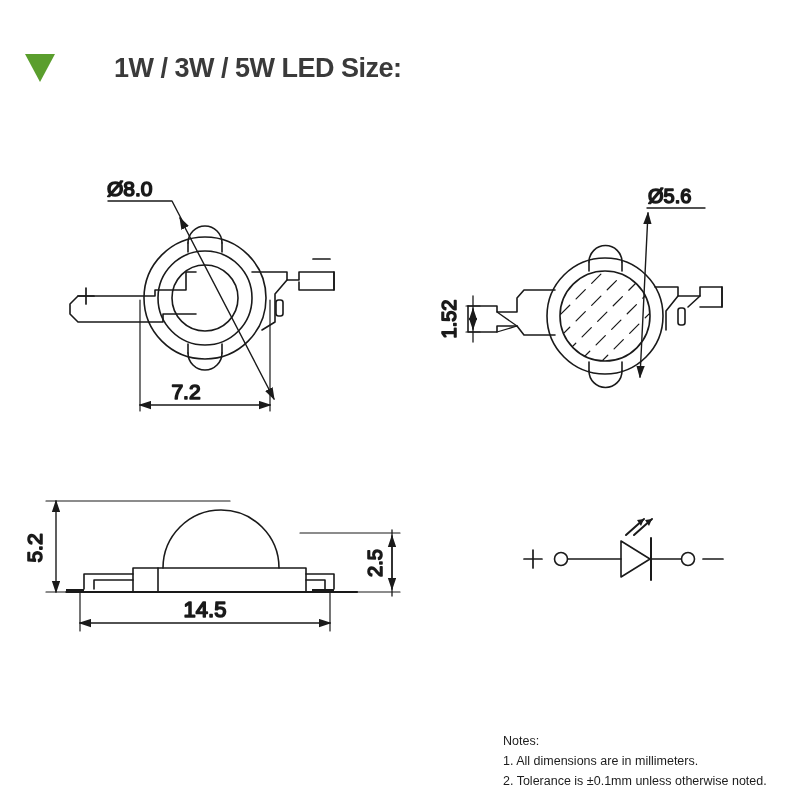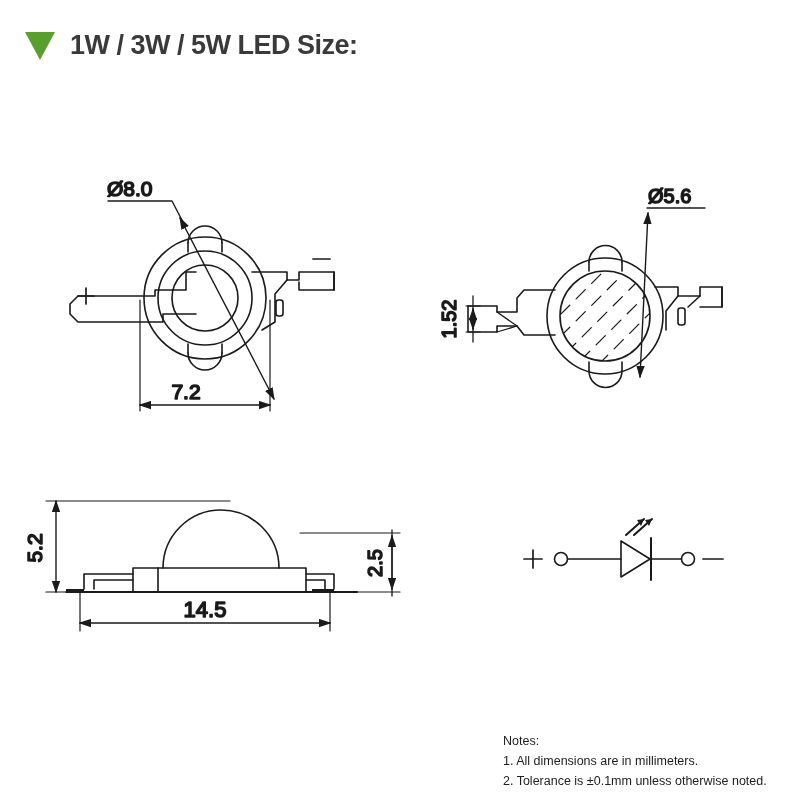--- a/index.html
+++ b/index.html
@@ -22,21 +22,22 @@
   }
 
   
   .header {
     position: absolute;
     left: 0;
     top: 30px;
     width: 800px;
     height: 54px;
     display: flex;
-    align-items: flex-start;
+    align-items: flex-end;
+    gap: 44px;
   }
   .bullet-triangle {
     width: 32px;
     height: 32px;
     margin-left: 24px;
     margin-right: 14px;
     flex: 0 0 auto;
   }
   .header-title {
     font-family: "Liberation Sans", sans-serif;

